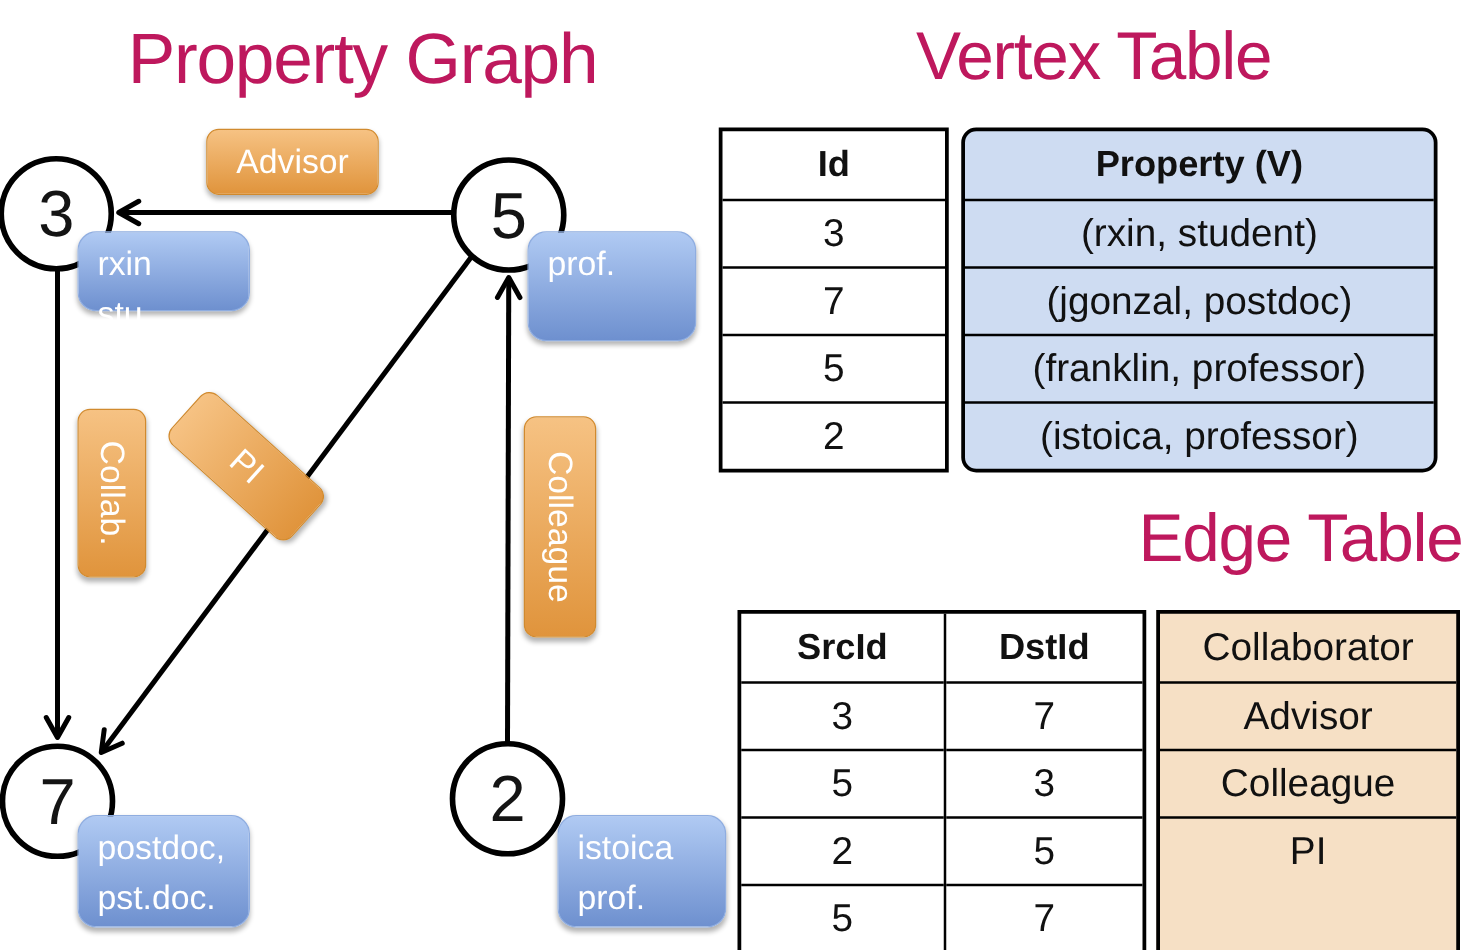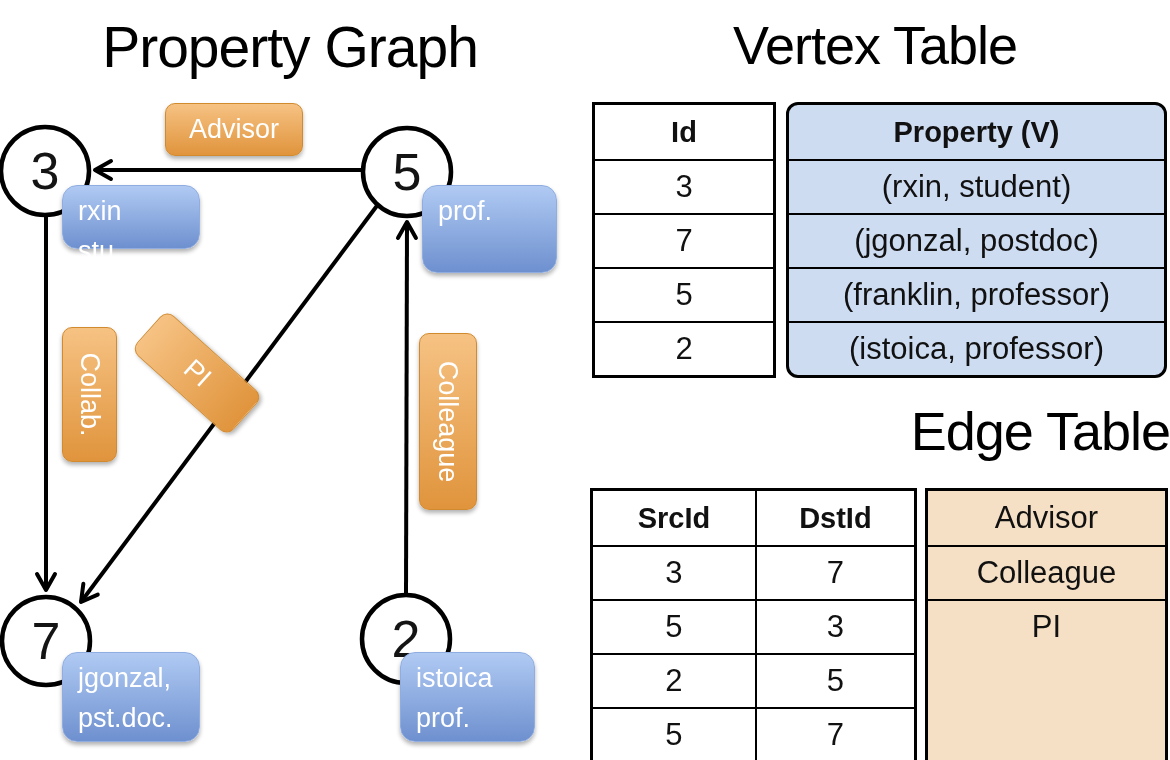--- a/index.html
+++ b/index.html
@@ -1,19 +1,19 @@
 <!DOCTYPE html>
 <html><head>
 <meta charset="utf-8">
 <style>
   * { margin:0; padding:0; box-sizing:border-box; }
   html,body { width:1170px; height:760px; background:#ffffff; overflow:hidden;
               font-family:"Liberation Sans", sans-serif; color:#111; }
 
-  .title { position:absolute; text-align:center; color:#000000;
+  .title { position:absolute; text-align:center; color:#be185d;
            font-weight:400; letter-spacing:-1px; white-space:nowrap; }
   #pg-title { left:0; top:14px; width:580px; font-size:57px; }
   #vt-title { left:580px; top:14px; width:590px; font-size:54px; }
   #et-title { left:580px; top:400px; width:590px; font-size:54px;text-align:right; }
 
   
   #graph-svg { position:absolute; left:0; top:0; }
 
   
   .nodebox { position:absolute; border-radius:15px; color:#fff;
@@ -89,30 +89,30 @@
 <div class="nodebox" style="left:62px; top:185px; width:138px; height:64px;">
   <div>rxin</div>
   <div>stu.</div>
 </div>
 
 <div class="nodebox" style="left:422px; top:185px; width:135px; height:88px;">
   <div>prof.</div>
 </div>
 
 <div class="nodebox" style="left:62px; top:652px; width:138px; height:90px;">
-  <div>jgonzal,</div>
+  <div>postdoc,</div>
   <div>pst.doc.</div>
 </div>
 
-<div class="nodebox" style="left:400px; top:652px; width:135px; height:90px;">
+<div class="nodebox" style="left:446px; top:652px; width:135px; height:90px;">
   <div>istoica</div>
   <div>prof.</div>
 </div>
 
-<div class="tblwrap" style="left:592px; top:102px;">
+<div class="tblwrap" style="left:575px; top:102px;">
   <div class="tcol" style="width:184px;">
     <div class="cell head">Id</div>
     <div class="cell">3</div>
     <div class="cell">7</div>
     <div class="cell">5</div>
     <div class="cell">2</div>
   </div>
   <div class="tcol bg-blue" style="width:381px; margin-left:10px;">
     <div class="cell head">Property (V)</div>
     <div class="cell">(rxin, student)</div>
@@ -133,17 +133,18 @@
     </div>
     <div class="sub2" style="width:173px;">
       <div class="cell head">DstId</div>
       <div class="cell">7</div>
       <div class="cell">3</div>
       <div class="cell">5</div>
       <div class="cell">7</div>
     </div>
   </div>
   <div class="tcol bg-tan" style="width:243px; margin-left:8px;">
+    <div class="cell">Collaborator</div>
     <div class="cell">Advisor</div>
     <div class="cell">Colleague</div>
     <div class="cell">PI</div>
   </div>
 </div>
 
 </body></html>

